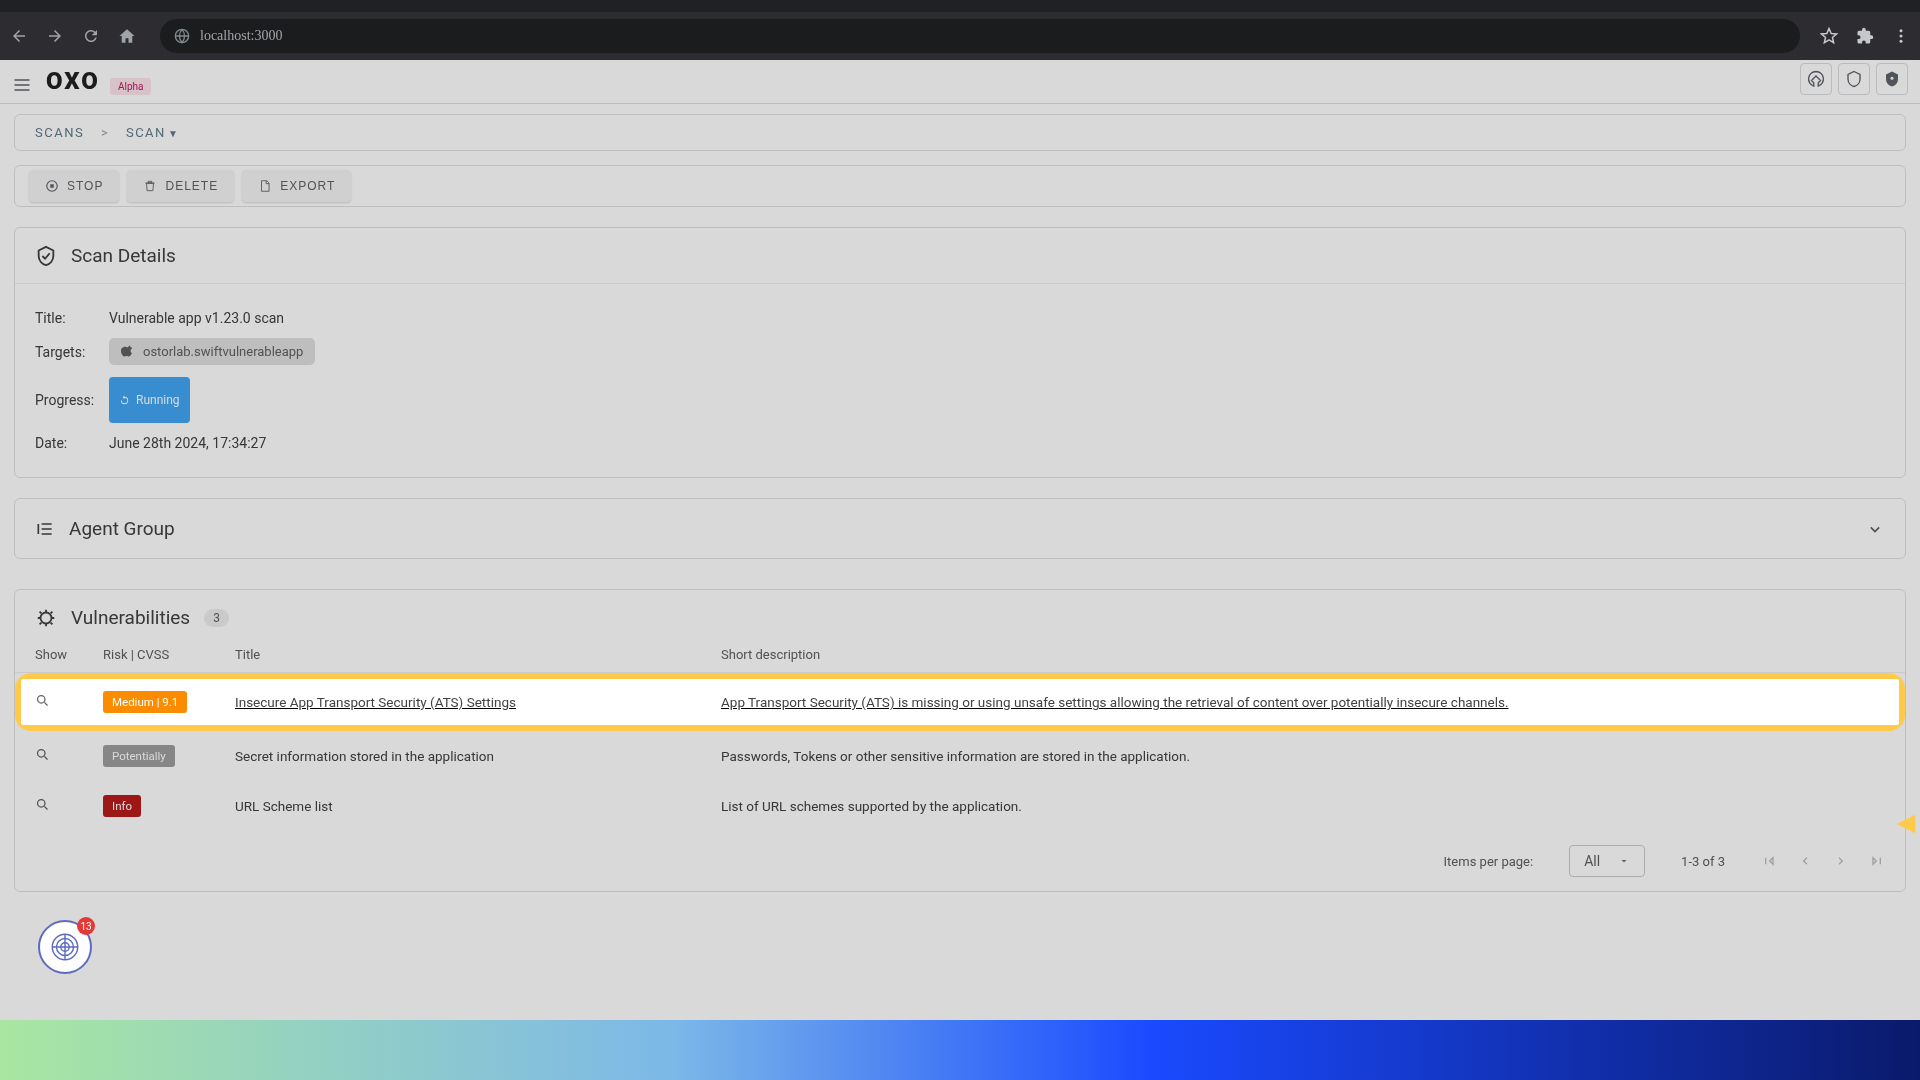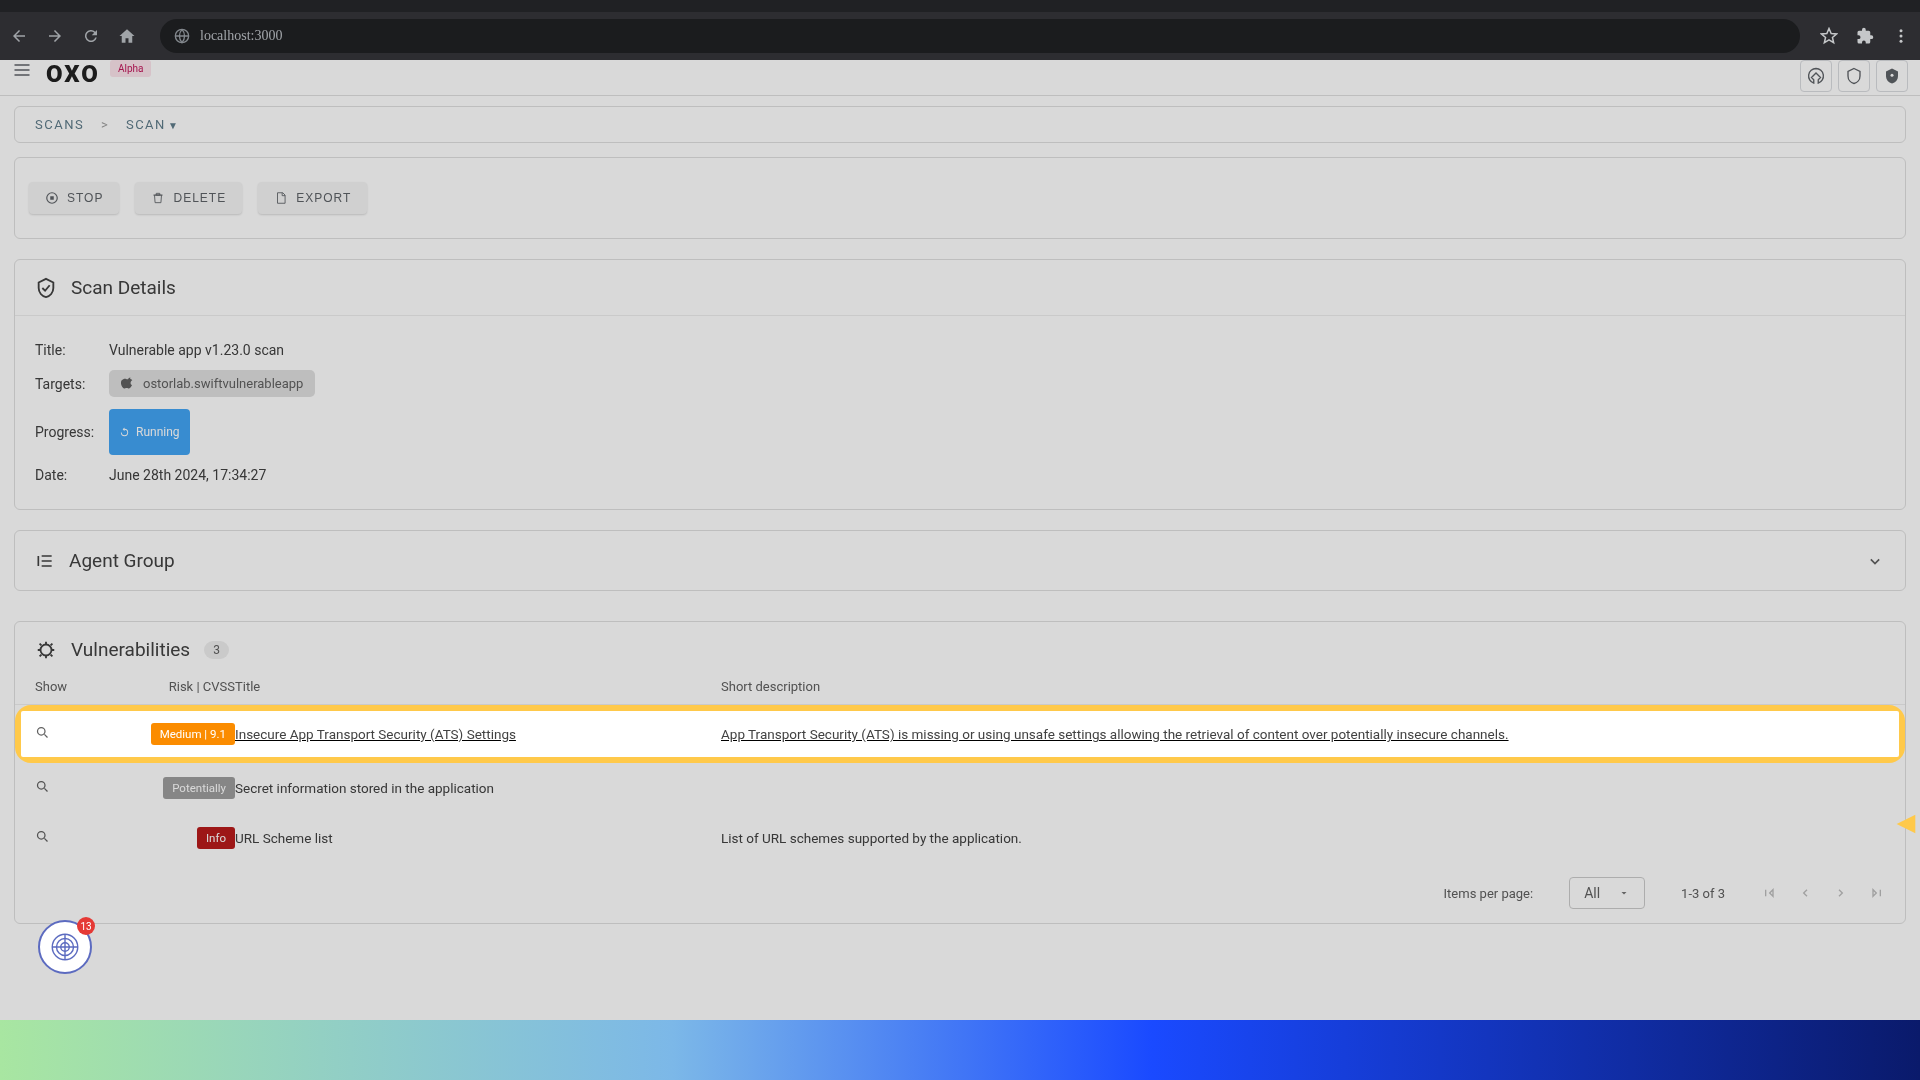--- a/index.html
+++ b/index.html
@@ -34,26 +34,26 @@
   gap: 10px;
   font-family: Liberation Serif, serif;
 }
 .globe-icon { width: 16px; height: 16px; fill: #9aa0a6; }
 .address-text { color: #bdc1c6; font-size: 14px; }
 .toolbar-right { display: flex; gap: 18px; align-items: center; }
 .toolbar-icon { width: 18px; height: 18px; fill: #e8eaed; cursor: pointer; }
 
 
 .app-header {
-  height: 36px;
+  height: 44px;
   background: #fff;
   border-bottom: 1px solid #e0e0e0;
   display: flex;
-  align-items: flex-start;
-  padding: 0 12px;
+  align-items: flex-end;
+  padding: 8px 12px;
 }
 .hamburger { width: 20px; height: 20px; cursor: pointer; margin-right: 14px; }
 .hamburger svg { width: 100%; height: 100%; fill: #5f6368; }
 .logo { font-size: 24px; font-weight: 900; letter-spacing: 2px; color: #212121; }
 .alpha-badge {
   margin-left: 10px;
   background: #fce4ec;
   color: #c2185b;
   font-size: 10px;
   padding: 3px 8px;
@@ -81,21 +81,21 @@
 .breadcrumb .sep { margin: 0 12px; color: #9e9e9e; }
 .breadcrumb .caret { font-size: 10px; vertical-align: middle; margin-left: 2px; }
 
 
 .card {
   margin: 0 14px 20px 14px;
   border: 1px solid #e0e0e0;
   border-radius: 6px;
   background: #fff;
 }
-.actions-card { padding: 24px 14px; display: flex; gap: 16px; margin-top: 4px; }
+.actions-card { padding: 4px 14px; display: flex; gap: 8px; margin-top: 4px; }
 .btn {
   border: none;
   background: #f5f5f5;
   border-radius: 4px;
   padding: 9px 16px;
   font-size: 12px;
   color: #5f6368;
   letter-spacing: 1px;
   cursor: pointer;
   display: flex;
@@ -163,21 +163,21 @@
 .count-badge {
   background: #eee; border-radius: 12px; font-size: 12px;
   padding: 2px 9px; color: #616161;
 }
 .vulns-table { width: 100%; }
 .vulns-table-header {
   display: flex; padding: 6px 20px 10px; font-size: 13px; color: #616161;
   border-bottom: 1px solid #eee;
 }
 .col-show { width: 68px; }
-.col-risk { width: 132px; text-align: right; }
+.col-risk { width: 132px; }
 .col-title { width: 486px; }
 .col-desc { flex: 1; }
 .vuln-row {
   display: flex; align-items: center; padding: 14px 20px;
   font-size: 13.5px; color: #424242;
 }
 .vuln-row .mag { width: 15px; height: 15px; fill: #616161; cursor: pointer; }
 .risk-badge {
   font-size: 11.5px; color: #fff; border-radius: 3px;
   padding: 4px 9px; display: inline-block;
@@ -442,20 +442,21 @@
       </div>
     </div>
 
     <div class="vuln-row">
       <div class="col-show"><svg class="mag" viewBox="0 0 24 24">
             <circle cx="10" cy="10" r="6" fill="none" stroke="#616161" stroke-width="2"></circle>
             <path d="M15 15l5 5" stroke="#616161" stroke-width="2"></path>
           </svg></div>
       <div class="col-risk"><span class="risk-badge risk-pot">Potentially</span></div>
       <div class="col-title">Secret information stored in the application</div>
+      <div class="col-desc">Passwords, Tokens or other sensitive information are stored in the application.</div>
     </div>
 
     <div class="vuln-row">
       <div class="col-show"><svg class="mag" viewBox="0 0 24 24">
             <circle cx="10" cy="10" r="6" fill="none" stroke="#616161" stroke-width="2"></circle>
             <path d="M15 15l5 5" stroke="#616161" stroke-width="2"></path>
           </svg></div>
       <div class="col-risk"><span class="risk-badge risk-info">Info</span></div>
       <div class="col-title">URL Scheme list</div>
       <div class="col-desc">List of URL schemes supported by the application.</div>

